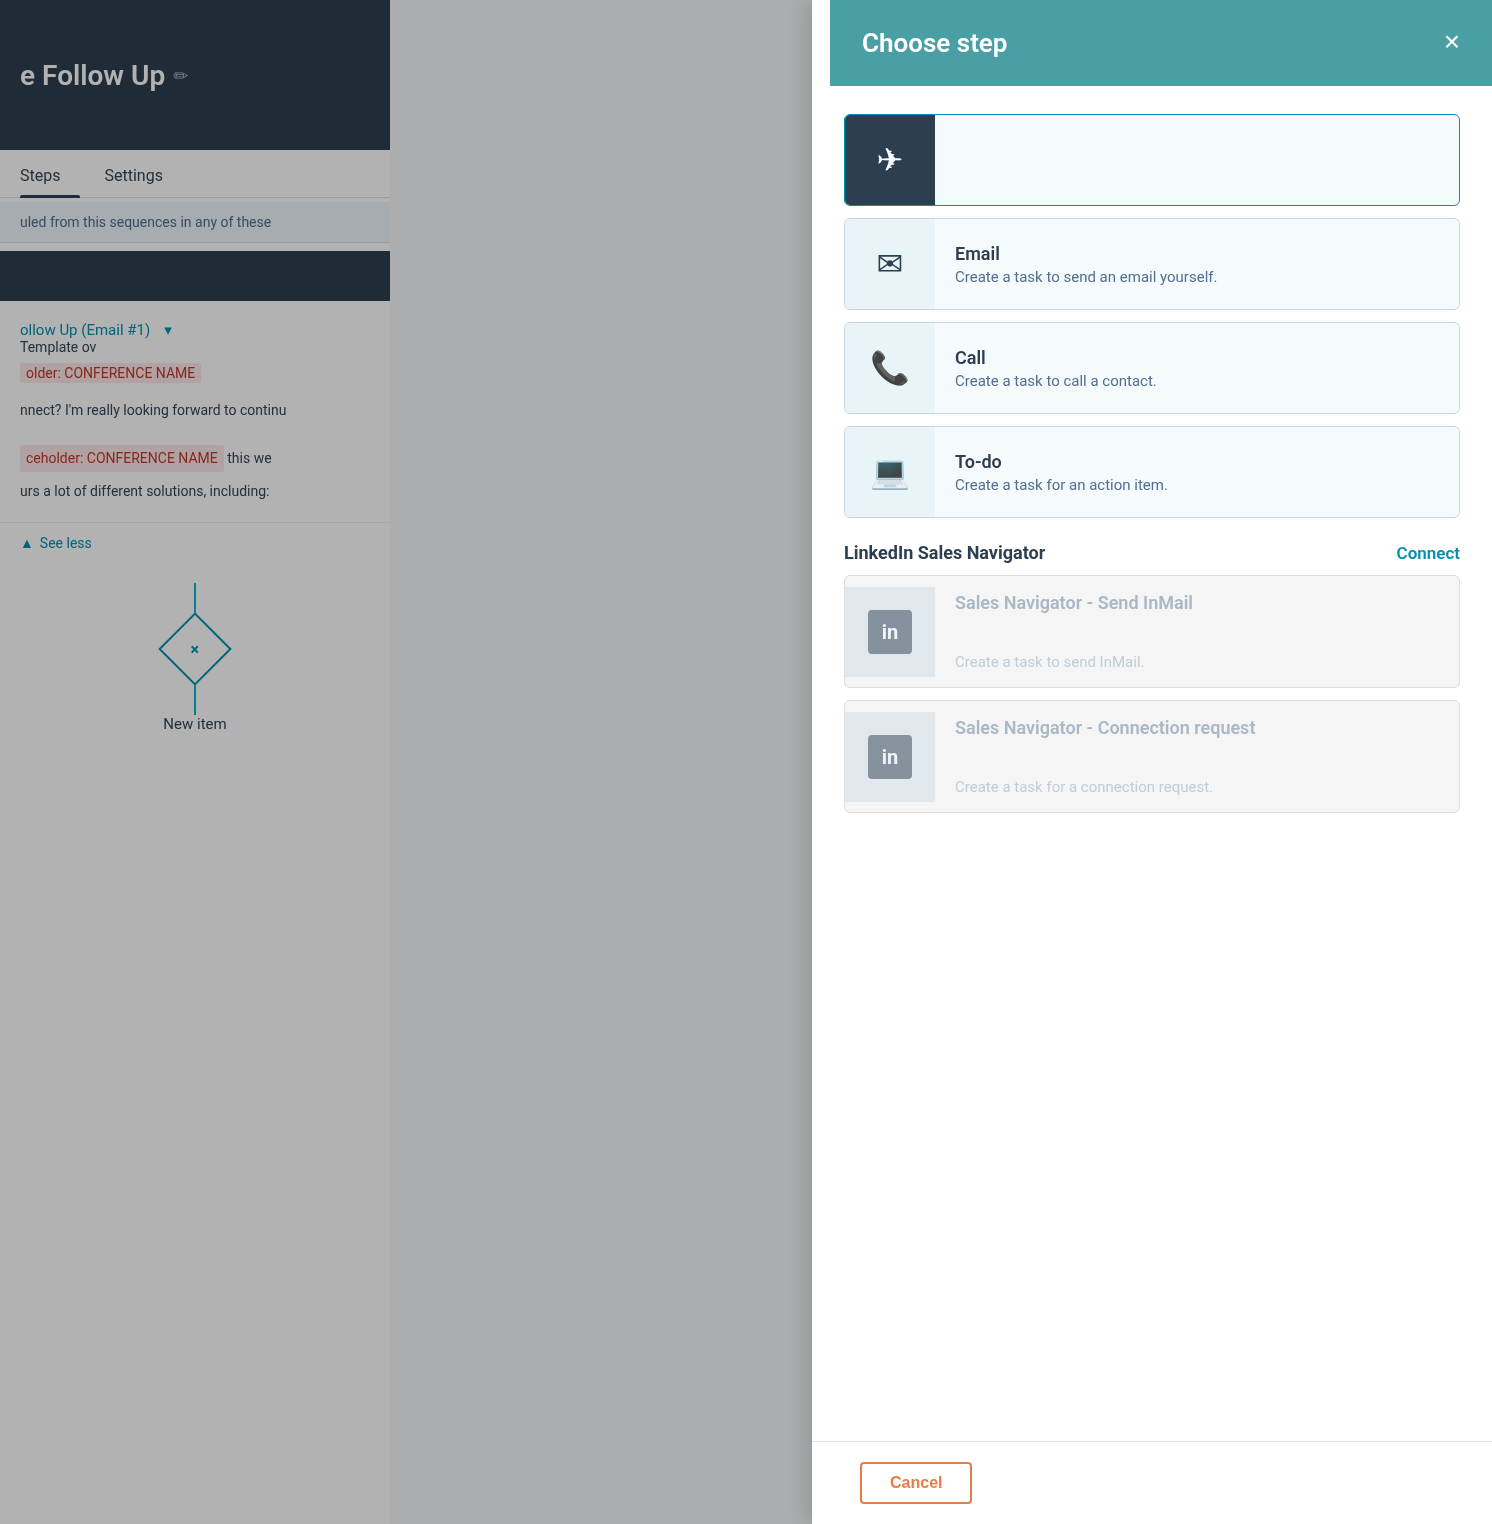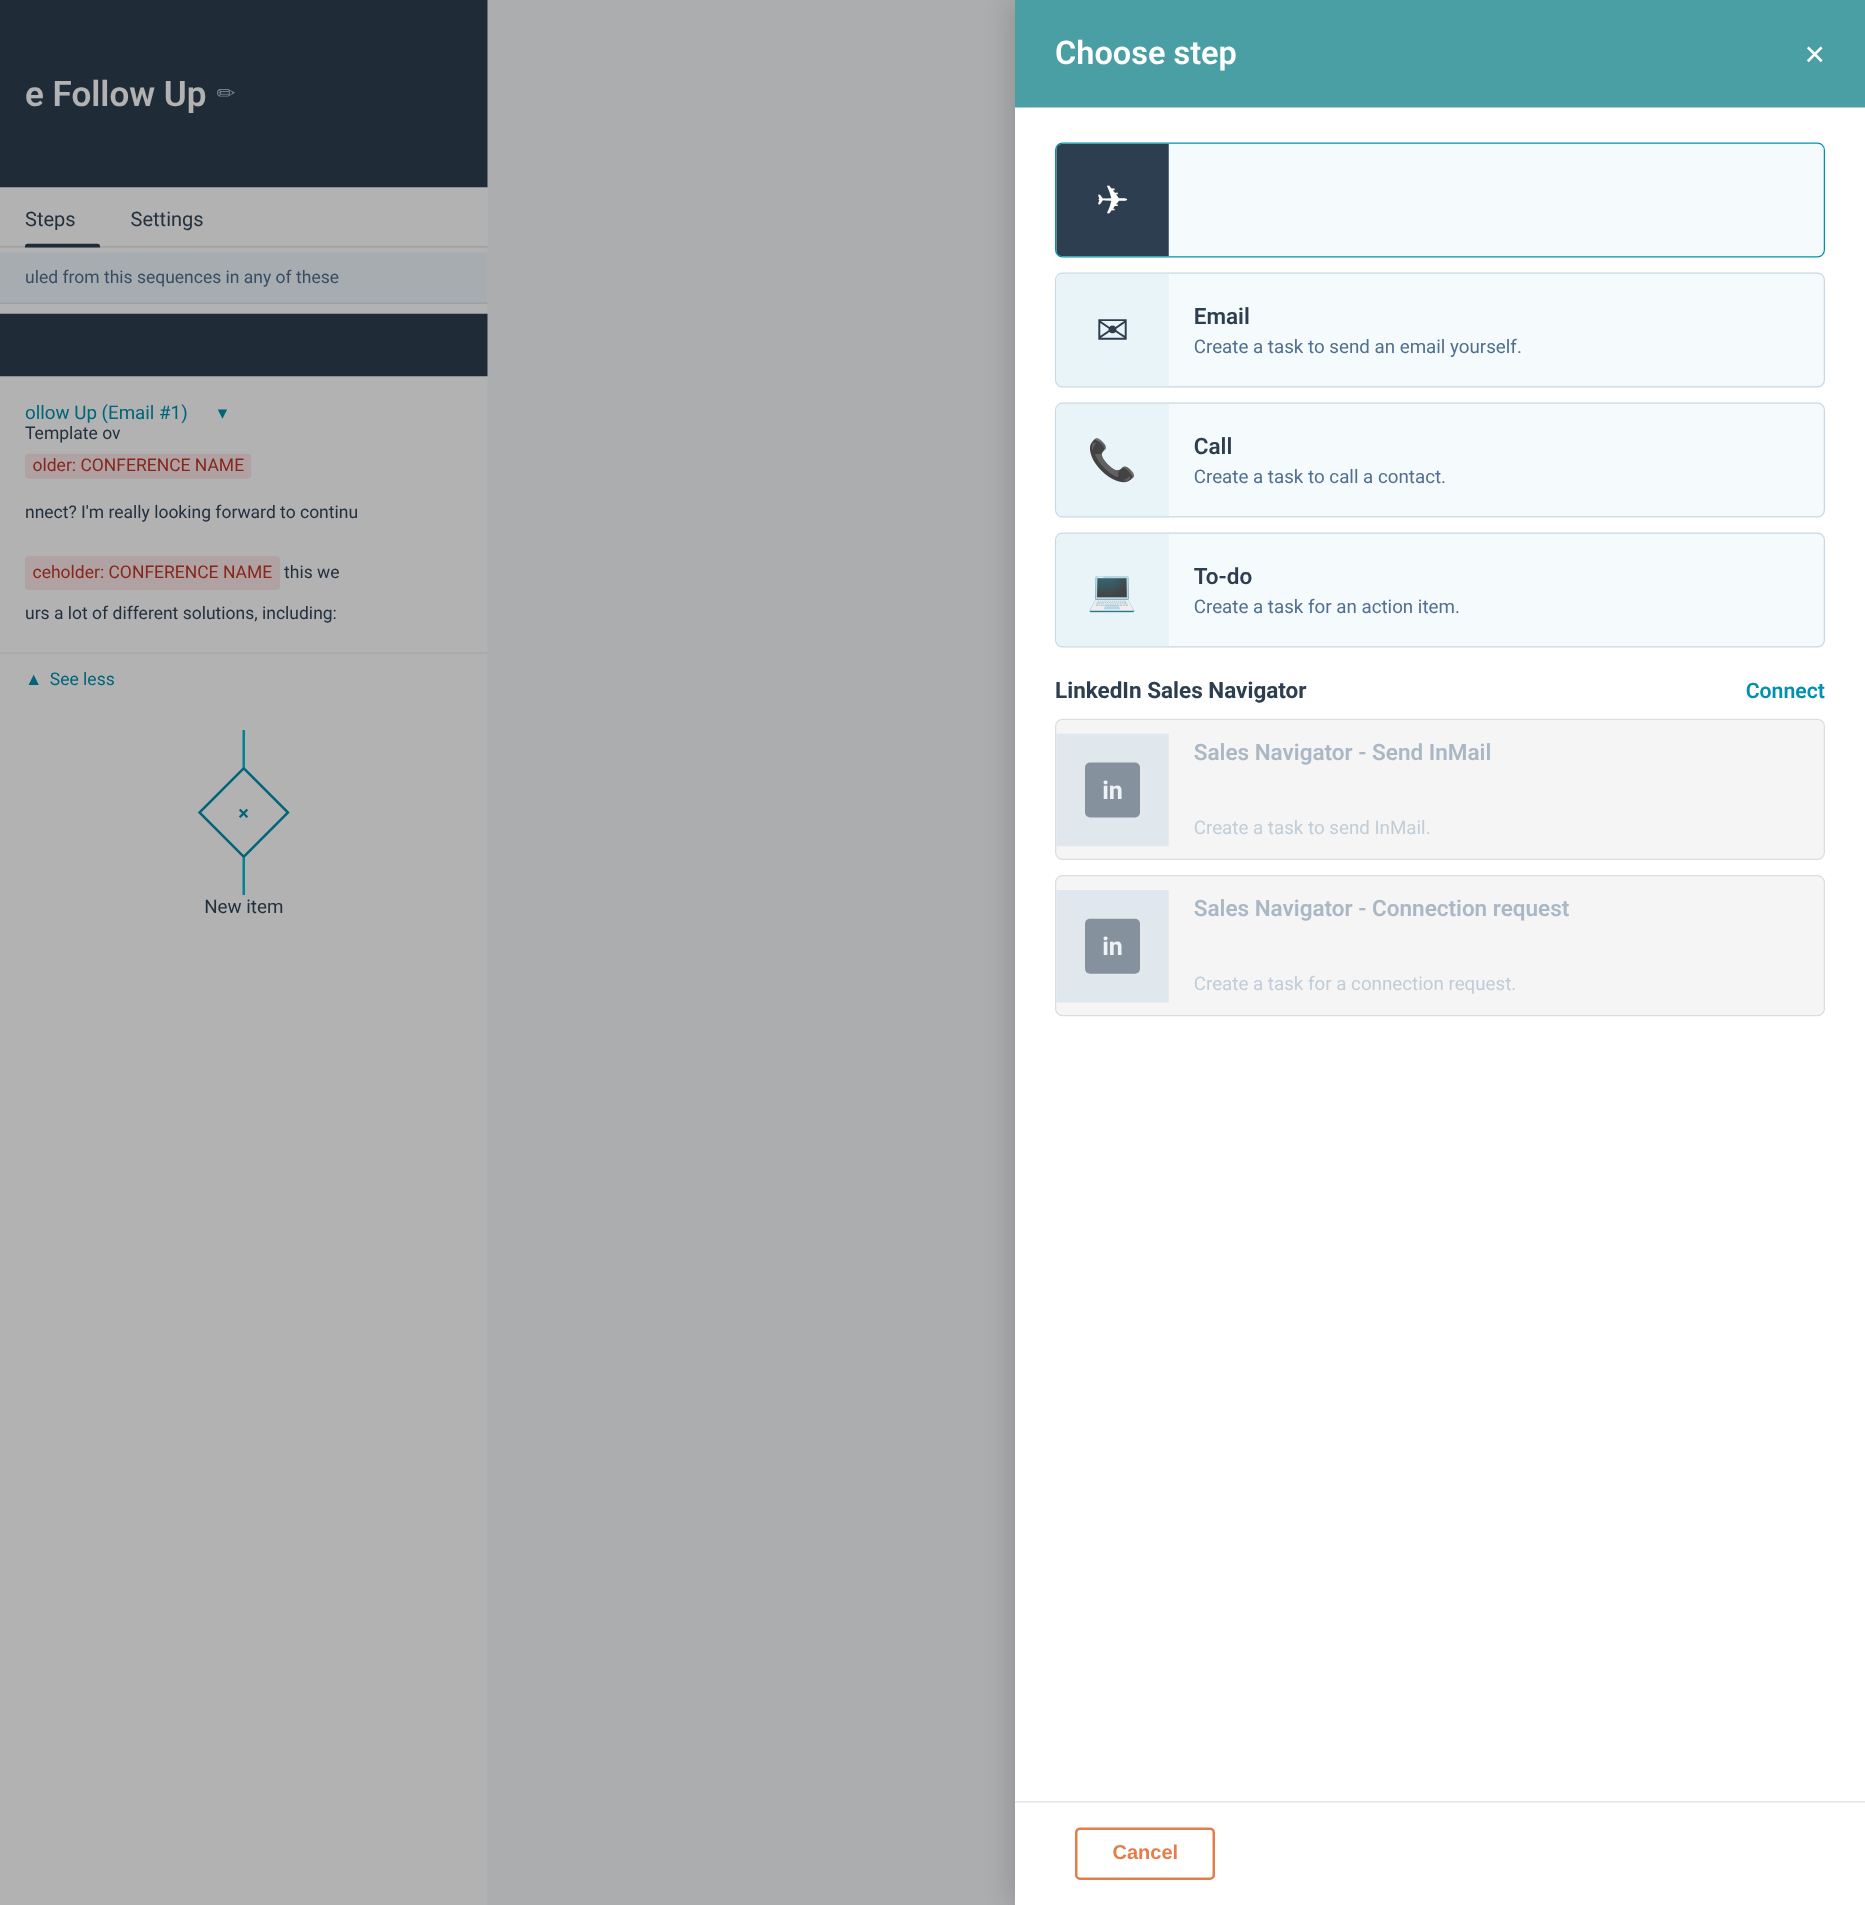--- a/index.html
+++ b/index.html
@@ -88,21 +88,21 @@
     .bg-sequence-item {
       padding: 12px 20px;
       border-bottom: 1px solid #eaf0f6;
     }
 
     .bg-email-label {
       color: #0091ae;
       font-size: 15px;
       display: flex;
       align-items: center;
-      gap: 24px;
+      gap: 14px;
     }
 
     .bg-template-label {
       color: #33475b;
       font-size: 14px;
     }
 
     .placeholder-red {
       background: #fde8e8;
       color: #c0392b;
@@ -257,22 +257,23 @@
       z-index: 200;
       display: flex;
       flex-direction: column;
       box-shadow: -4px 0 20px rgba(0,0,0,0.15);
     }
 
     .panel-header {
       background: #4a9fa5;
       padding: 28px 32px;
       display: flex;
-      align-items: flex-end;
+      align-items: flex-start;
       justify-content: space-between;
+      margin-left: 18px;
     }
 
     .panel-title {
       color: #fff;
       font-size: 26px;
       font-weight: 600;
     }
 
     .close-btn {
       color: #fff;

